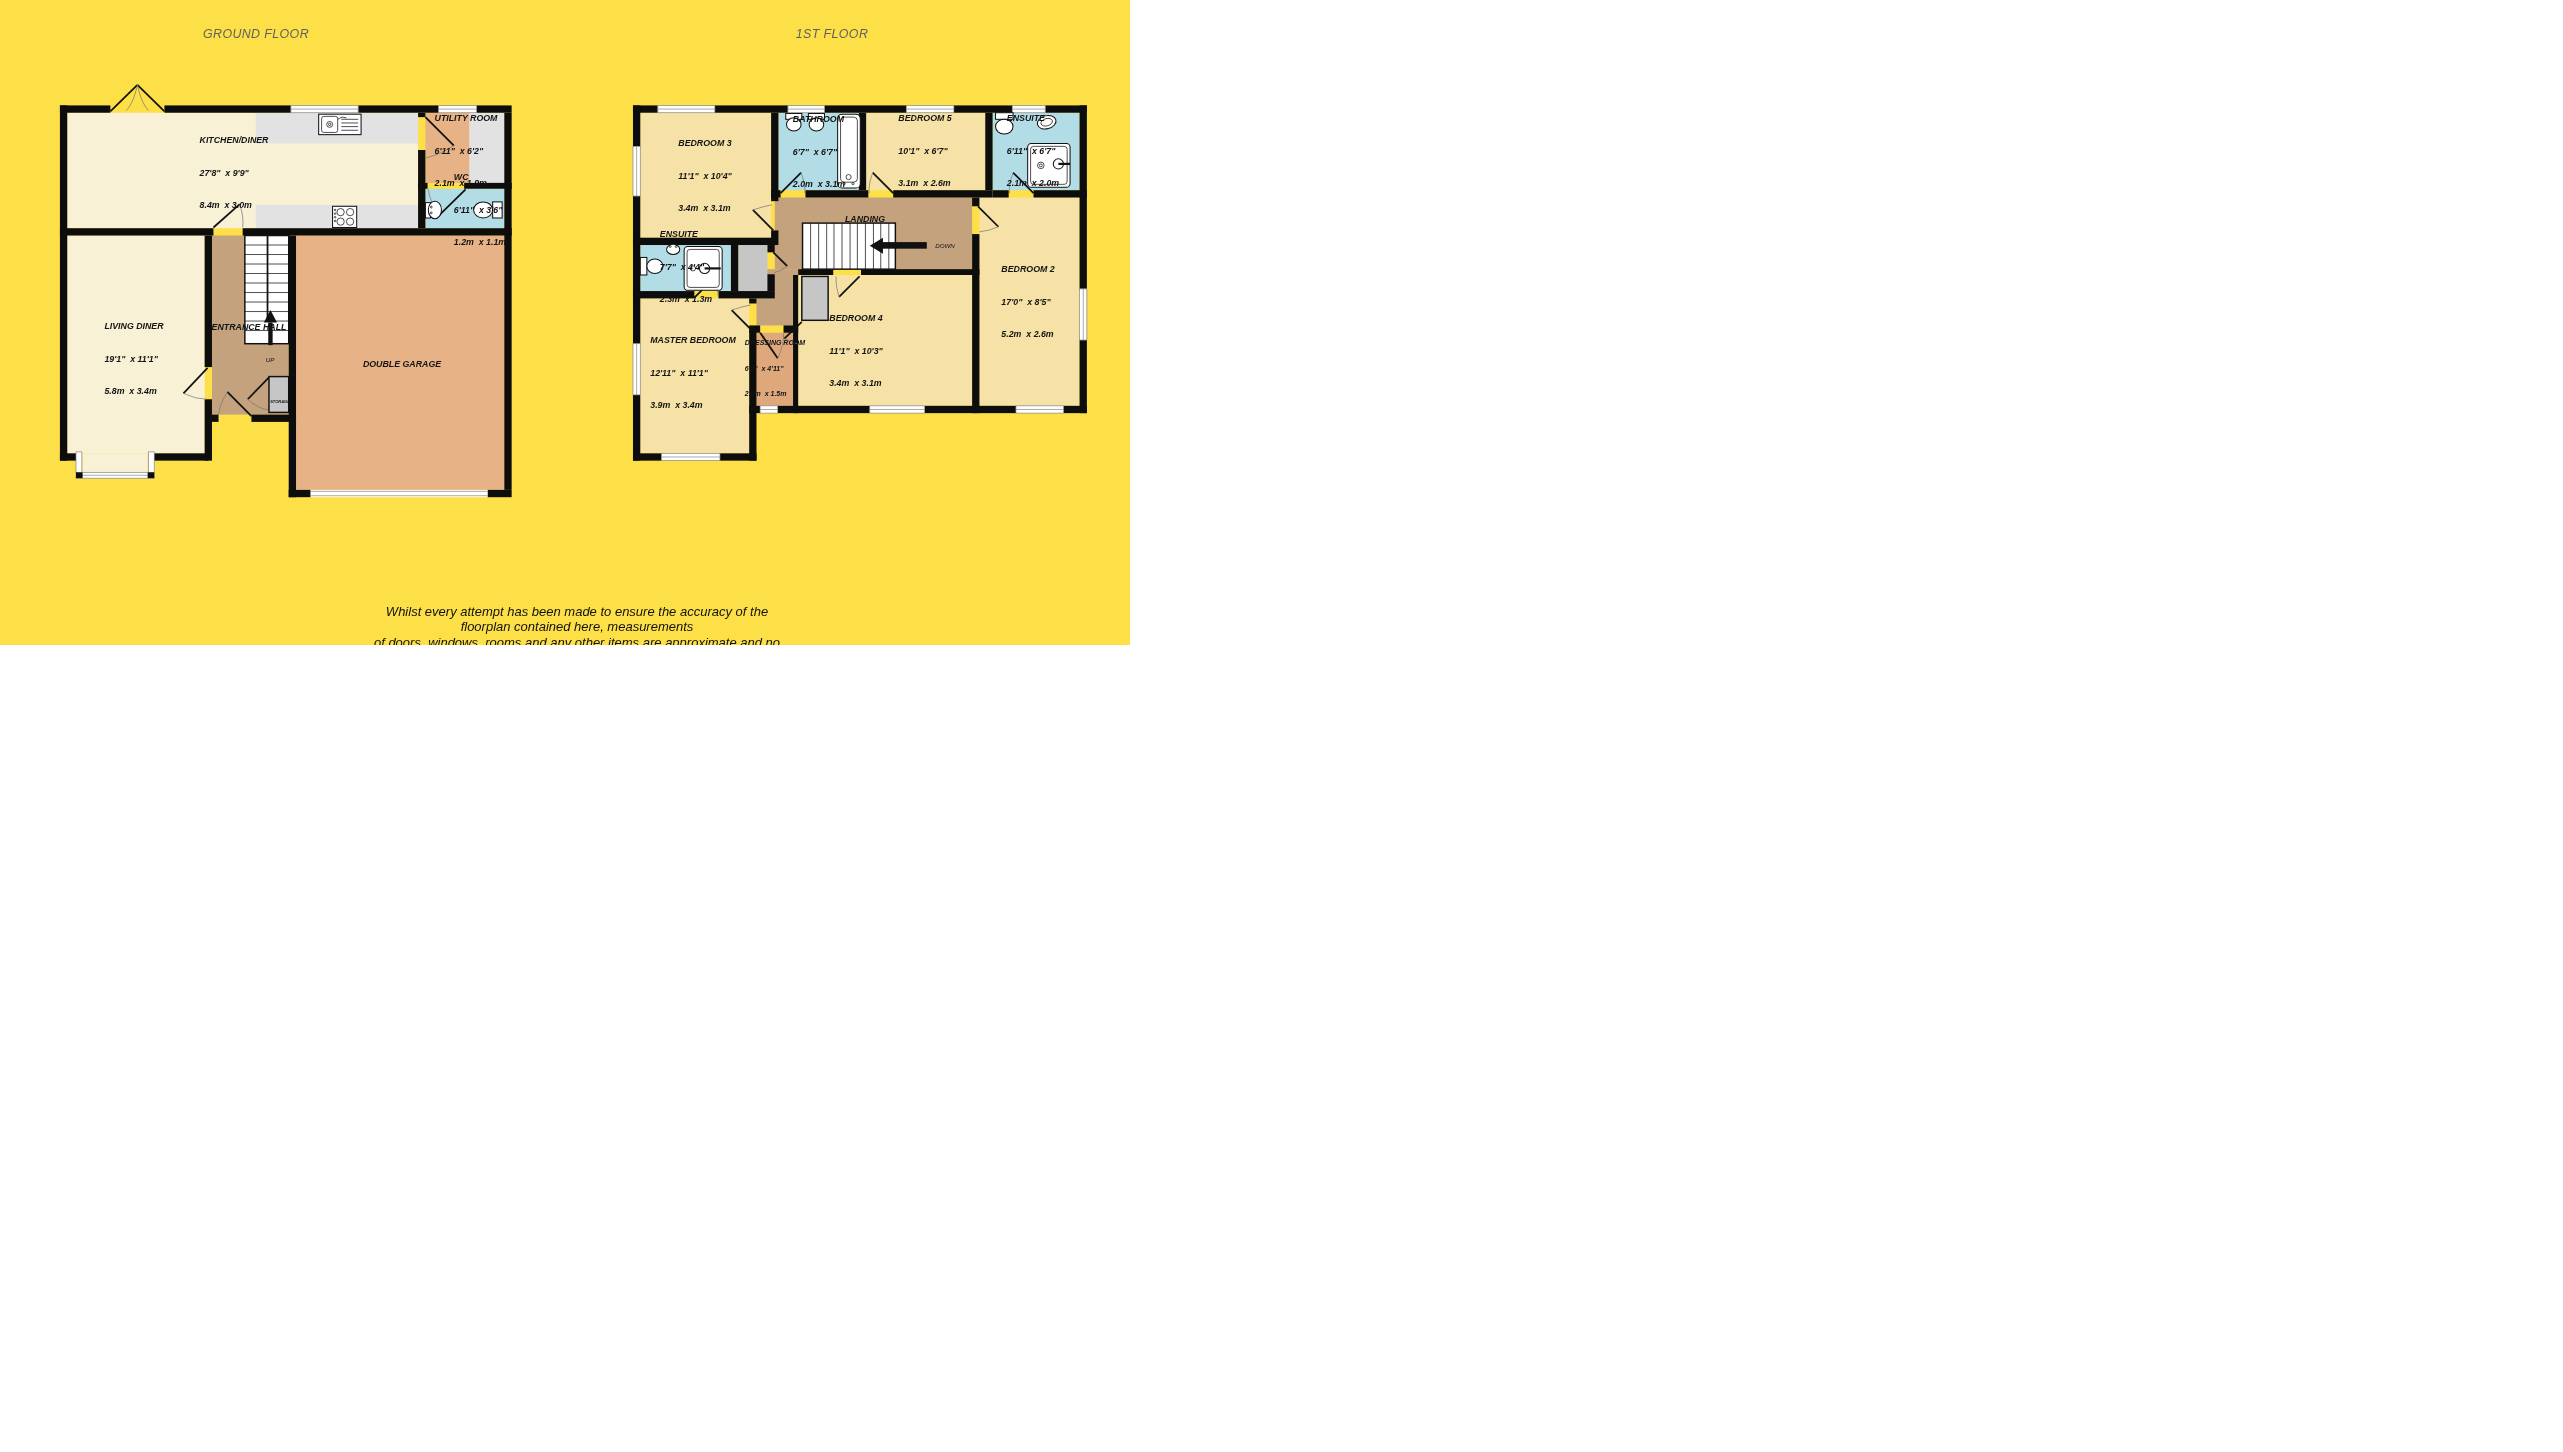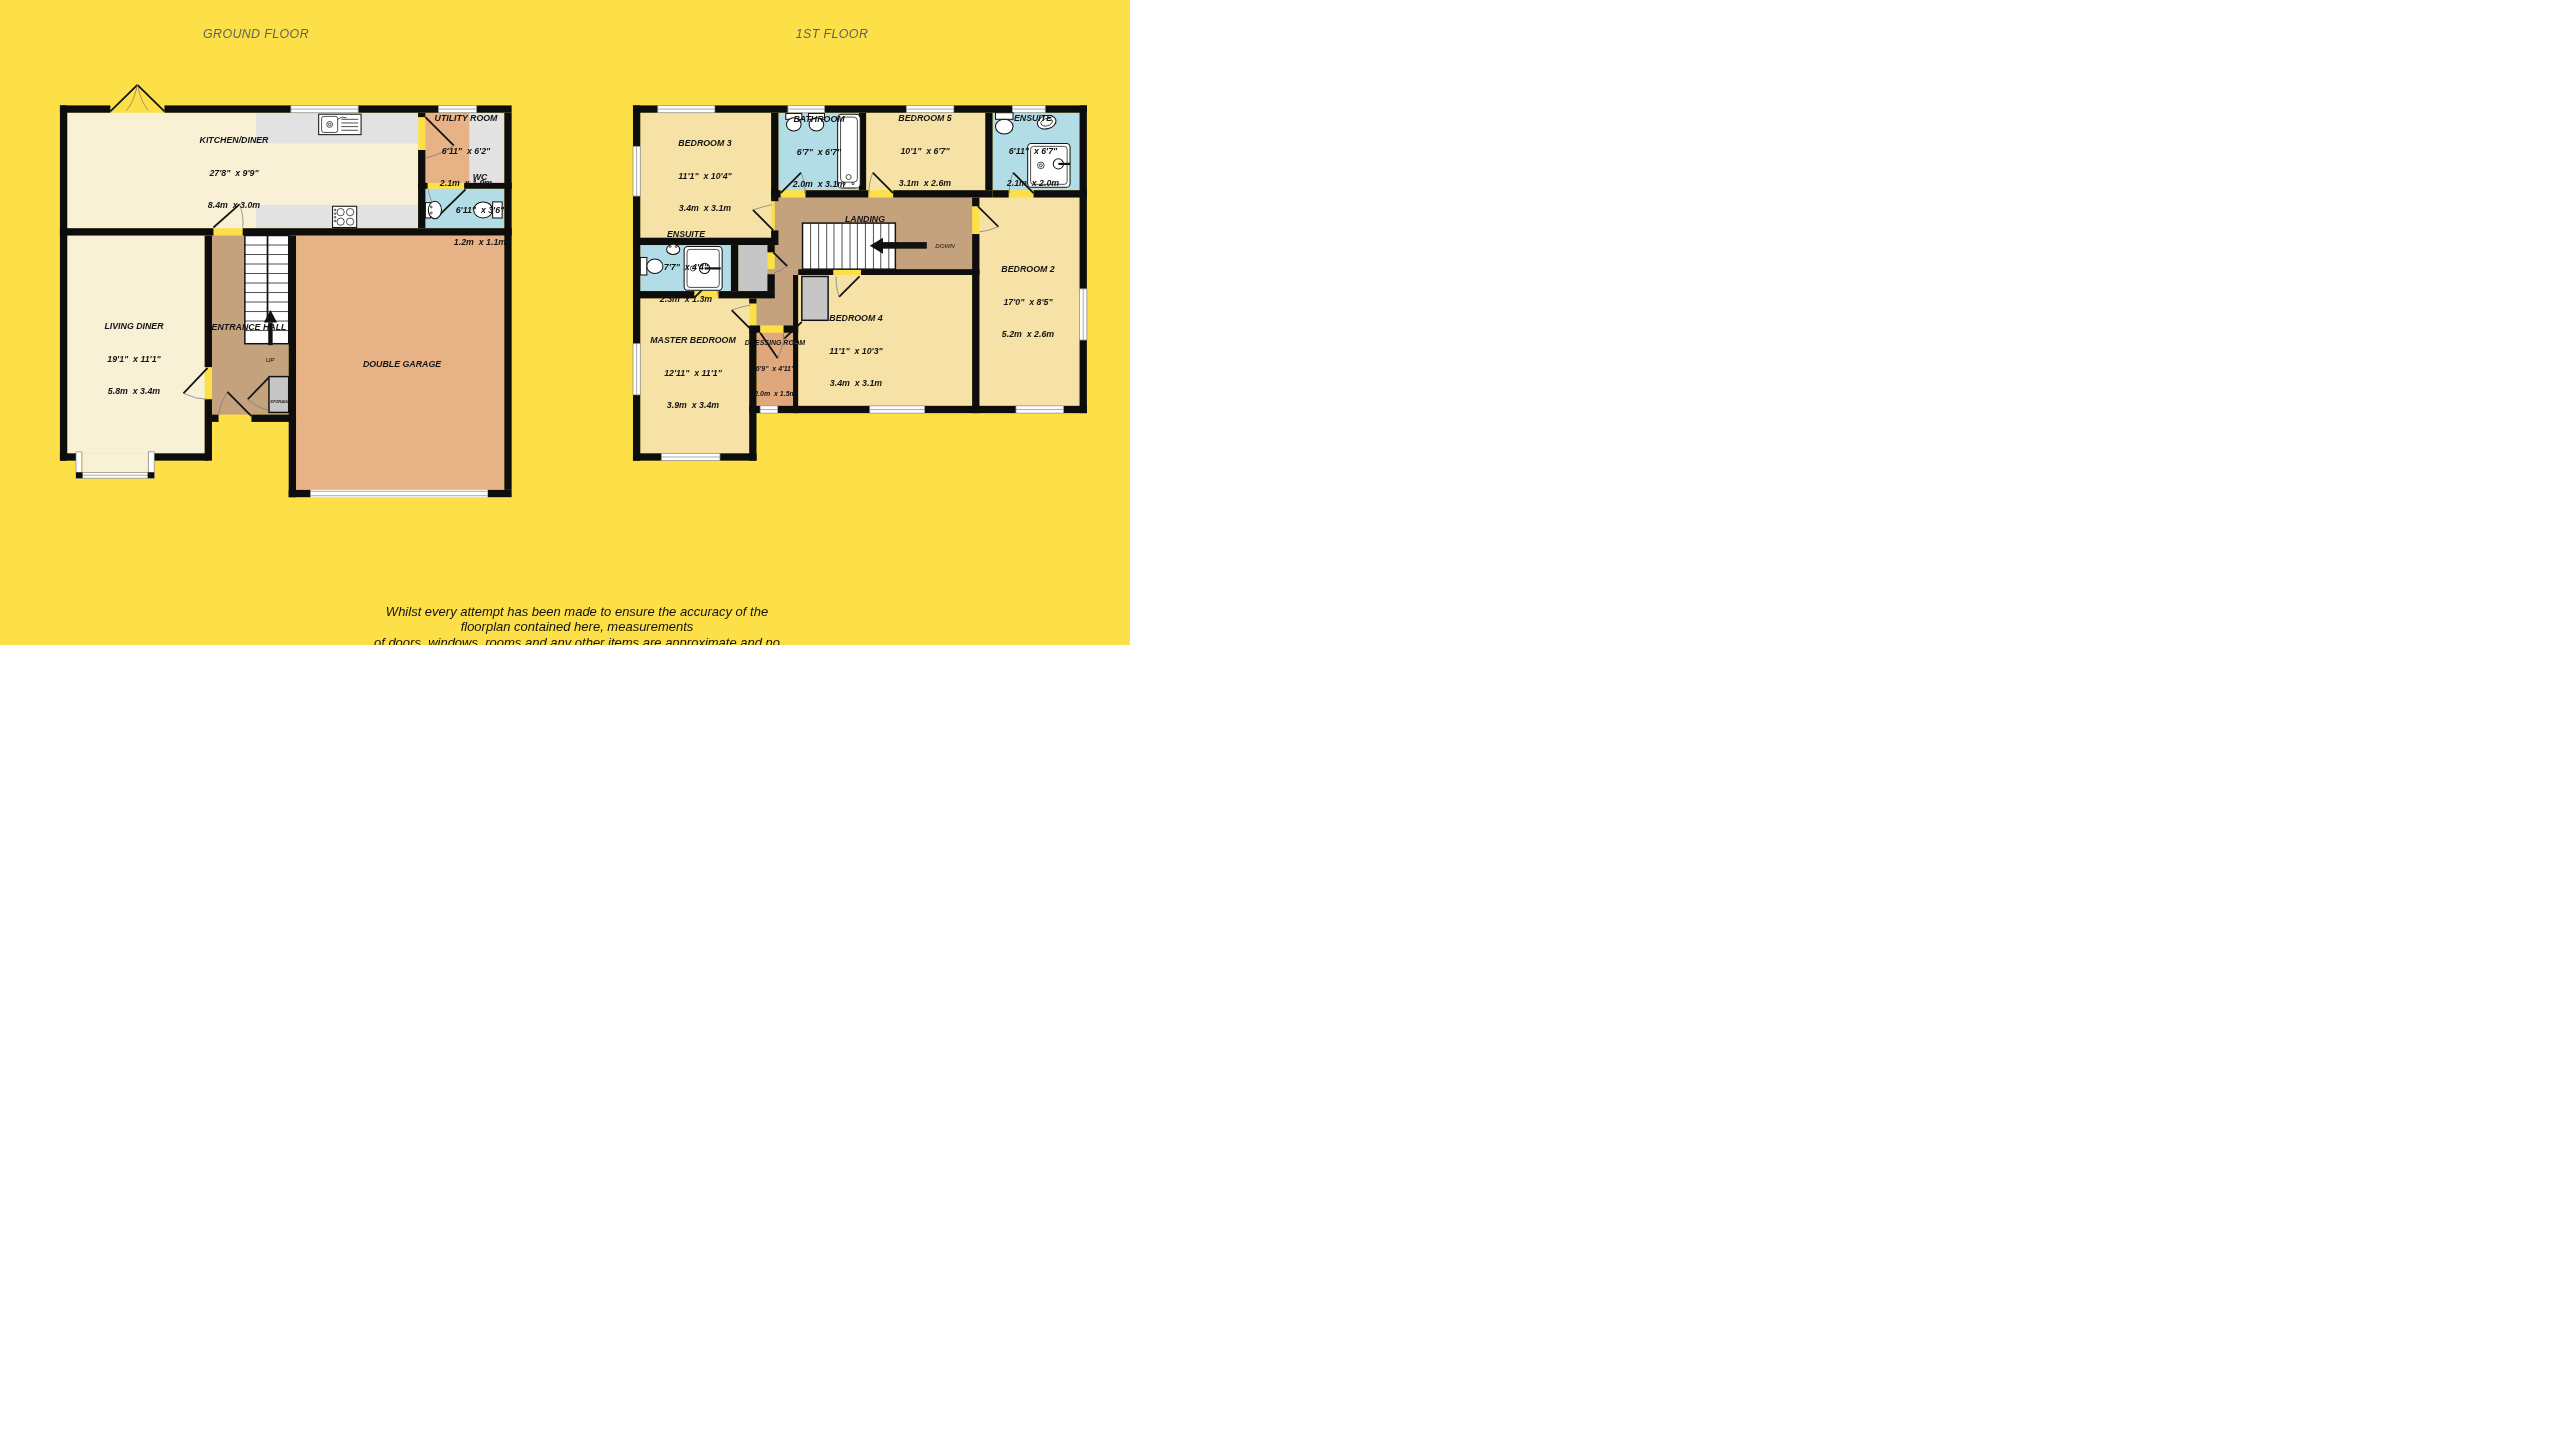--- a/index.html
+++ b/index.html
@@ -1,20 +1,20 @@
 <!DOCTYPE html>
 <html style="--wall: #0d0d0d; --cream: #f8f1d6; --yellow: #f6e2a6; --tan: #c4a27e; --orange: #e7b286; --dressing-orange: #dfa87c; --blue: #b2dde7; --counter-gray: #e2e2e2; --closet-gray: #c6c6c6; --winline: #8a8a8a; --title-gray: #5f5f5f;font-size:11.7px"><head>
 <meta charset="utf-8">
 <style>
   html,body{margin:0;padding:0;background:#ffffff;}
   .page{position:relative;width:1130px;height:645px;background:#fde047;overflow:hidden;
         font-family:"Liberation Sans","DejaVu Sans",sans-serif;font-style:italic;}
   .floor-title{position:absolute;transform:translate(-50%,-50%);font-size:12.4px;color:#5f5f5f;
         letter-spacing:0.4px;white-space:pre;}
-  .rlabel{position:absolute;transform:translate(-50%,-50%);text-align:center;font-weight:bold;
+  .rlabel{position:absolute;transform:translate(-50%,-50%);font-weight:bold;
         font-size:8.8px;line-height:1.22;color:#141414;white-space:pre;z-index:5;}
   .rlabel.small{font-size:7px;}
   .tinylabel{position:absolute;transform:translate(-50%,-50%);font-size:6.2px;font-weight:normal;
         color:#141414;white-space:pre;z-index:5;}
   .tinylabel.bold{font-weight:bold;font-size:4px;}
   .footer{position:absolute;left:577px;top:588px;transform:translateX(-50%);width:409px;
         text-align:center;font-size:13px;line-height:1.21;color:#111;white-space:pre-line;}
   svg{position:absolute;left:0;top:0;z-index:1;}
   .wall{fill:var(--wall);}
   .win{fill:#ffffff;stroke:var(--winline);stroke-width:1;}

